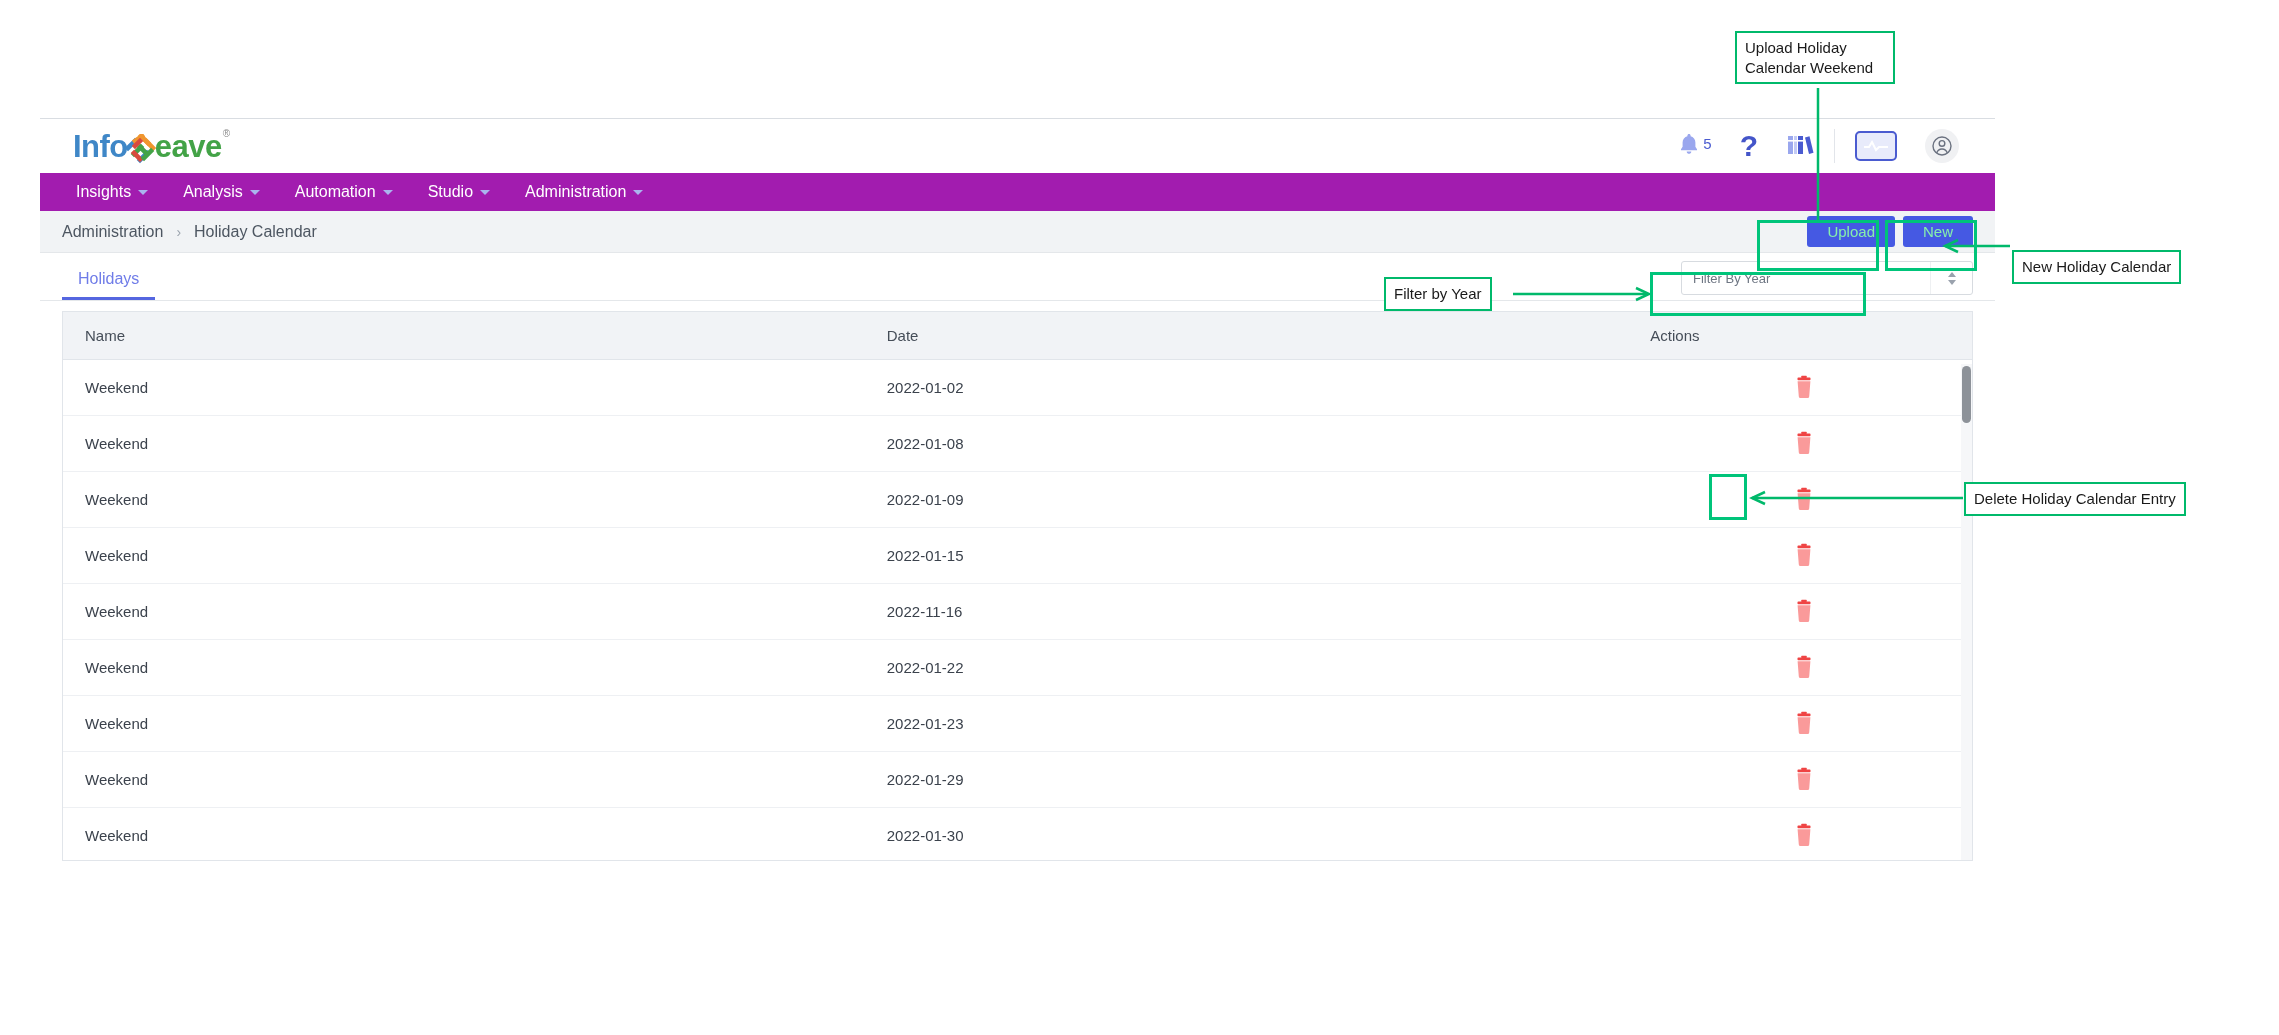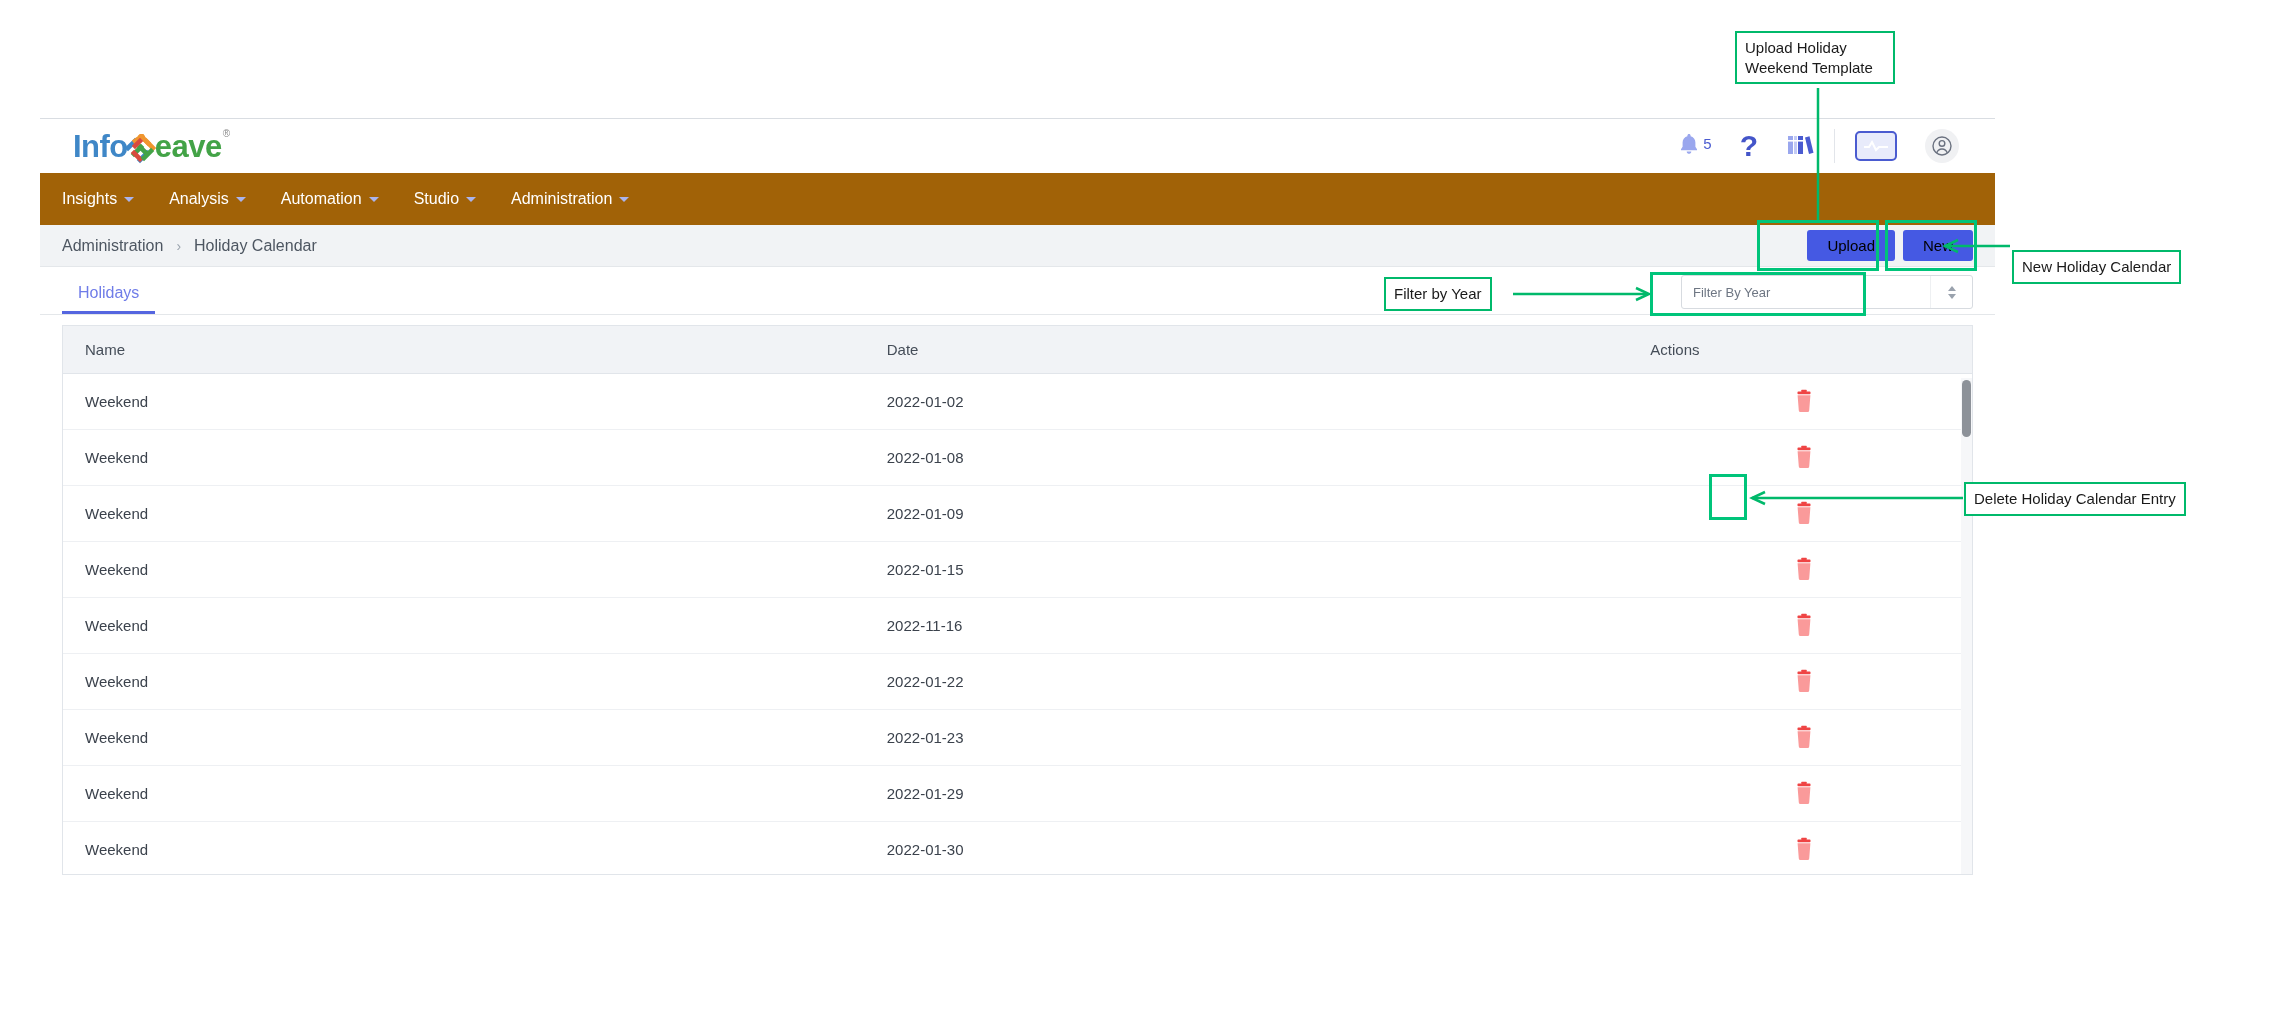--- a/index.html
+++ b/index.html
@@ -54,24 +54,24 @@
     width: 42px; height: 30px; border: 2.5px solid #4a5bd0; border-radius: 5px;
     background: #e8ebfb; display:flex; align-items:center; justify-content:center;
   }
   .avatar-circle {
     width: 34px; height: 34px; border-radius: 50%;
     background: #f0f1f3; display: flex; align-items: center; justify-content: center;
   }
 
   
   .navbar {
-    height: 52px;
-    background: #a16207;
+    height: 38px;
+    background: #a21caf;
     display: flex; align-items: center;
-    padding-left: 22px;
+    padding-left: 36px;
   }
   .nav-item {
     color: #ffffff; font-size: 16px;
     padding: 0 17px 0 0; margin-right: 18px;
     display: flex; align-items: center; gap: 7px; cursor: pointer;
     position: relative;
   }
   .caret {
     width: 0; height: 0;
     border-left: 5px solid transparent;
@@ -85,21 +85,21 @@
     display: flex; align-items: center; justify-content: space-between;
     padding: 0 22px 0 22px;
     border-bottom: 1px solid #e4e7ea;
   }
   .crumbs { display: flex; align-items: center; gap: 13px; }
   .crumb { color: #4d5661; font-size: 16px; cursor: pointer; }
   .crumb.current { color: #4d5661; cursor: default; }
   .crumb-sep { color: #9aa3ad; font-size: 14px; }
   .crumb-actions { display: flex; align-items: center; gap: 8px; }
   .btn-primary {
-    background: #4559e3; color: #000000; border: none;
+    background: #4559e3; color: #86efac; border: none;
     font-size: 15px; padding: 7px 20px; border-radius: 3px;
     cursor: pointer; font-family: "Liberation Sans", sans-serif;
   }
 
   
   .tabs-row {
     height: 48px; display: flex; align-items: flex-end;
     justify-content: space-between; padding: 0 22px 0 22px;
     border-bottom: 1px solid #e4e7ea;
     position: relative;
@@ -445,20 +445,20 @@
   <polyline points="1765,492 1752,498 1765,504" fill="none" stroke="#00b96b" stroke-width="2.5"></polyline>
 </svg>
 
 <div class="hl" style="left:1757px; top:220px; width:122px; height:51px;"></div>
 <div class="hl" style="left:1885px; top:220px; width:92px;  height:51px;"></div>
 <div class="hl" style="left:1650px; top:272px; width:216px; height:44px;"></div>
 <div class="hl" style="left:1709px; top:474px; width:38px;  height:46px;"></div>
 
 <div class="ann" style="left:1735px; top:31px; width:160px;">
   <div>Upload Holiday</div>
-  <div>Weekend Template</div>
+  <div>Calendar Weekend</div>
 </div>
 
 <div class="ann" style="left:2012px; top:230px;margin-top:20px;">New Holiday Calendar</div>
 
 <div class="ann" style="left:1384px; top:277px;">Filter by Year</div>
 
 <div class="ann" style="left:1964px; top:482px;">Delete Holiday Calendar Entry</div>
 
 </body></html>

